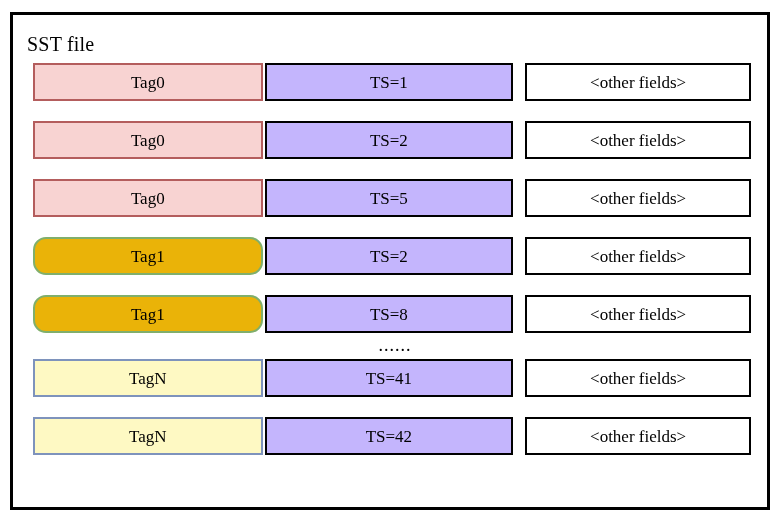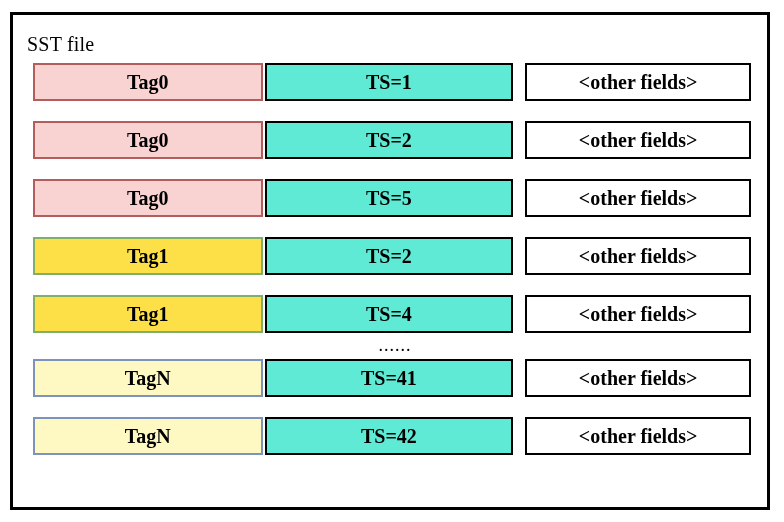--- a/index.html
+++ b/index.html
@@ -61,48 +61,48 @@
     display: flex;
     flex-direction: row;
     align-items: stretch;
   }
 
   .cell {
     box-sizing: border-box;
     display: flex;
     align-items: center;
     justify-content: center;
-    font-size: 20px;
+    font-size: 17px;
     line-height: 19px;
     white-space: nowrap;
-    font-weight: bold;
   }
 
   .cell-tag {
     width: 240px;
     border: 2px solid #b45d5d;
     background: #f8d3d2;
   }
   .cell-tag.tone-pink {
     border-color: #b45d5d;
     background: #f8d3d2;
   }
   .cell-tag.tone-green {
     border-color: #80af6c;
-    background: #fde047;
+    background: #eab308;
+    border-radius: 13px;
   }
   .cell-tag.tone-blue {
     border-color: #7e93bc;
     background: #fef9c3;
   }
 
   .cell-ts {
     width: 260px;
     border: 2px solid #000000;
-    background: #5eead4;
+    background: #c4b5fd;
     margin-left: 2px;
   }
 
   .cell-other {
     width: 236px;
     border: 2px solid #000000;
     background: #ffffff;
     margin-left: 12px;
   }
 
@@ -153,21 +153,21 @@
       </div>
 
       <div class="record-row" style="top:174px;">
         <div class="cell cell-tag tone-green">Tag1</div>
         <div class="cell cell-ts">TS=2</div>
         <div class="cell cell-other">&lt;other fields&gt;</div>
       </div>
 
       <div class="record-row" style="top:232px;">
         <div class="cell cell-tag tone-green">Tag1</div>
-        <div class="cell cell-ts">TS=4</div>
+        <div class="cell cell-ts">TS=8</div>
         <div class="cell cell-other">&lt;other fields&gt;</div>
       </div>
 
       <div class="ellipsis-row" style="top:272px;">
         <span class="ellipsis-text">......</span>
       </div>
 
       <div class="record-row" style="top:296px;">
         <div class="cell cell-tag tone-blue">TagN</div>
         <div class="cell cell-ts">TS=41</div>

